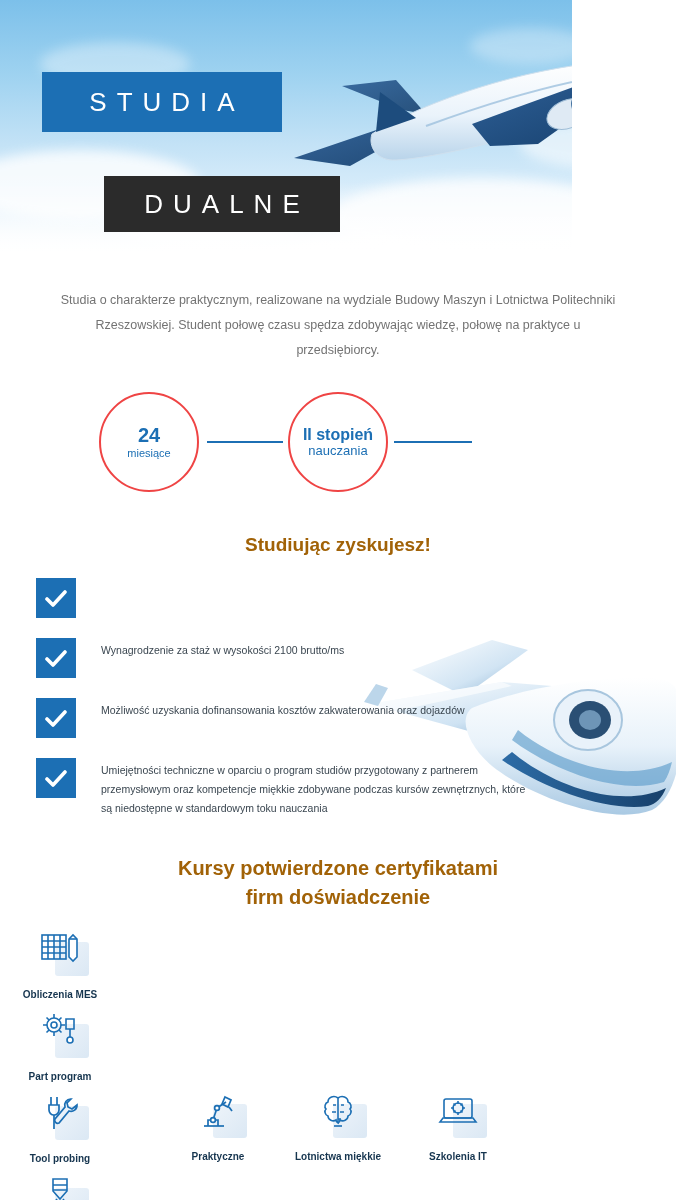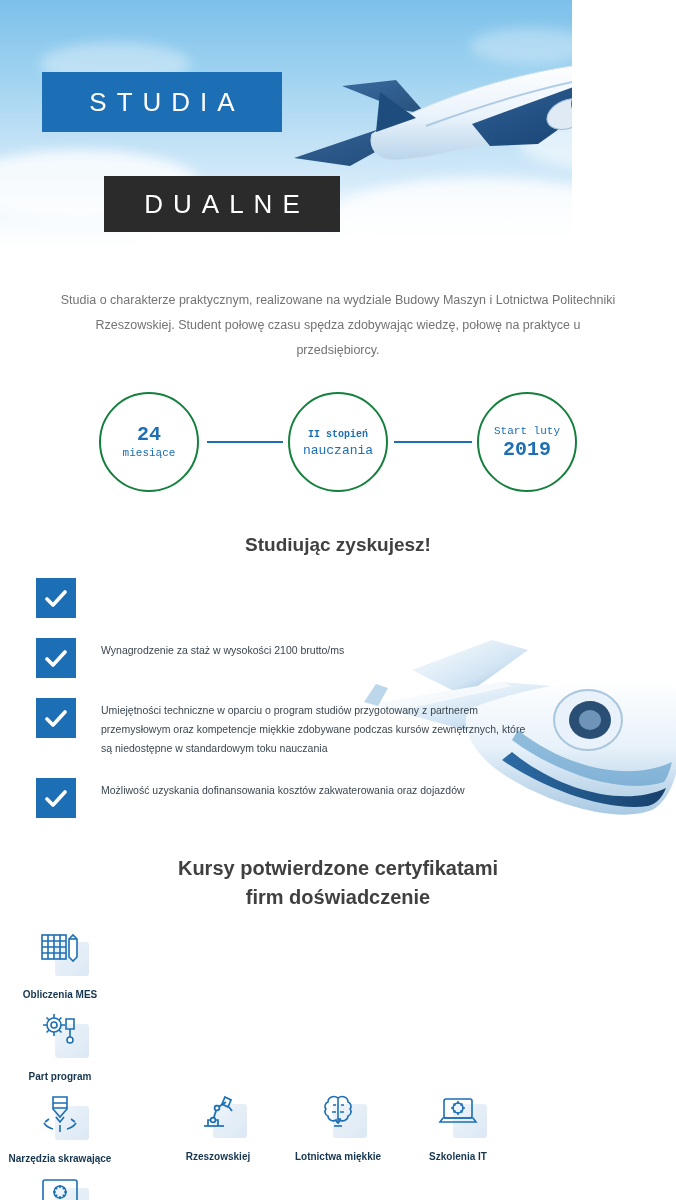--- a/index.html
+++ b/index.html
@@ -84,52 +84,51 @@
 
   
   .circles {
     position: absolute;
     left: 0; top: 392px; width: 676px; height: 104px;
   }
   .circle {
     position: absolute;
     width: 100px; height: 100px;
     border-radius: 50%;
-    border: 2px solid #15803d;
+    border: 2px solid #ef4444;
     display: flex;
     flex-direction: column;
     align-items: center;
     justify-content: center;
     color: #1c6fb4;
     text-align: center;
     background: #ffffff;
-    font-family: Liberation Mono, monospace;
   }
   .circle.c-left { left: 99px; top: 0; }
   .circle.c-mid  { left: 288px; top: 0; }
   .circle.c-right{ left: 477px; top: 0; }
   .circle .big { font-size: 20px; font-weight: bold; line-height: 22px; }
   .circle .small { font-size: 11px; line-height: 15px; }
-  .circle .mid-line1 { font-size: 10px; font-weight: bold; line-height: 16px; }
+  .circle .mid-line1 { font-size: 16px; font-weight: bold; line-height: 16px; }
   .circle .mid-line2 { font-size: 13px; line-height: 15px; }
   .conn {
     position: absolute;
     height: 2px;
     background: #1c6fb4;
     top: 49px;
   }
   .conn.l { left: 207px; width: 76px; }
   .conn.r { left: 394px; width: 78px; }
 
   
   .heading {
     position: absolute;
     width: 676px;
     text-align: center;
-    color: #404040;
+    color: #a16207;
     font-weight: bold;
   }
   .heading-1 { top: 534px; font-size: 19px; }
   .heading-2 { top: 854px; font-size: 20px; line-height: 29px; }
 
   
   .benefits {
     position: absolute;
     left: 36px; top: 578px; width: 600px;
   }
@@ -257,24 +256,20 @@
     <div class="circle c-left">
       <div class="big">24</div>
       <div class="small">miesiące</div>
     </div>
 
     <div class="circle c-mid">
       <div class="mid-line1">II stopień</div>
       <div class="mid-line2">nauczania</div>
     </div>
 
-    <div class="circle c-right">
-      <div class="small">Start luty</div>
-      <div class="big">2019</div>
-    </div>
   </div>
 
   <h2 class="heading heading-1">Studiując zyskujesz!</h2>
 
   <svg class="plane-big" viewBox="0 0 330 220">
     <defs>
       <linearGradient id="bfus" x1="0" y1="0" x2="0" y2="1">
         <stop offset="0" stop-color="#ffffff"></stop>
         <stop offset="0.5" stop-color="#e8f2fa"></stop>
         <stop offset="1" stop-color="#a9c9e3"></stop>
@@ -325,30 +320,30 @@
       </div>
       <div class="benefit-text">Wynagrodzenie za staż w wysokości 2100 brutto/ms</div>
     </div>
 
     <div class="benefit-row">
       <div class="check-box">
         <svg width="22" height="17" viewBox="0 0 22 17">
             <path d="M2 9 L8 15 L20 2" stroke="#ffffff" stroke-width="3.6" fill="none" stroke-linecap="round" stroke-linejoin="round"></path>
           </svg>
       </div>
-      <div class="benefit-text">Umiejętności techniczne w oparciu o program studiów przygotowany z partnerem przemysłowym oraz kompetencje miękkie zdobywane podczas kursów zewnętrznych, które są niedostępne w standardowym toku nauczania</div>
+      <div class="benefit-text">Możliwość uzyskania dofinansowania kosztów zakwaterowania oraz dojazdów</div>
     </div>
 
     <div class="benefit-row">
       <div class="check-box">
         <svg width="22" height="17" viewBox="0 0 22 17">
             <path d="M2 9 L8 15 L20 2" stroke="#ffffff" stroke-width="3.6" fill="none" stroke-linecap="round" stroke-linejoin="round"></path>
           </svg>
       </div>
-      <div class="benefit-text">Możliwość uzyskania dofinansowania kosztów zakwaterowania oraz dojazdów</div>
+      <div class="benefit-text">Umiejętności techniczne w oparciu o program studiów przygotowany z partnerem przemysłowym oraz kompetencje miękkie zdobywane podczas kursów zewnętrznych, które są niedostępne w standardowym toku nauczania</div>
     </div>
 
   </div>
 
   <h2 class="heading heading-2">
     <span>Kursy potwierdzone certyfikatami</span><br>
     <span>firm doświadczenie</span>
   </h2>
 
   <div class="icon-grid grid-1">
@@ -374,20 +369,31 @@
           <circle cx="16" cy="16" r="3"></circle>
           <path d="M16 5v4M16 23v4M5 16h4M23 16h4M8.5 8.5l2.8 2.8M20.7 20.7l2.8 2.8M23.5 8.5l-2.8 2.8M11.3 20.7l-2.8 2.8"></path>
           <path d="M28 10h8v10h-8z"></path>
           <path d="M32 20v8"></path>
           <circle cx="32" cy="31" r="3" fill="#ffffff"></circle>
         </svg>
       </div>
       <div class="icon-label">Part program</div>
     </div>
 
+    <div class="icon-cell">
+      <div class="icon-art">
+        <div class="shade"></div>
+        <svg width="44" height="44" viewBox="0 0 44 44" fill="none" stroke="#1c6fb4" stroke-width="1.7">
+          <path d="M13 6v8M19 6v8M11 14h10v5a5 5 0 0 1-10 0z"></path>
+          <path d="M16 24v14"></path>
+          <path d="M33 8a6 6 0 0 0-6 8l-10 12a3 3 0 0 0 4 4l10-12a6 6 0 0 0 8-6l-5 4-4-2-1-4z"></path>
+        </svg>
+      </div>
+      <div class="icon-label">Tool probing</div>
+    </div>
 
     <div class="icon-cell">
       <div class="icon-art">
         <div class="shade"></div>
         <svg width="44" height="44" viewBox="0 0 44 44" fill="none" stroke="#1c6fb4" stroke-width="1.6">
           <path d="M15 6h14v12l-7 8-7-8z"></path>
           <path d="M18 26l4 5 4-5"></path>
           <path d="M6 32c2 3 5 5 9 6M38 32c-2 3-5 5-9 6M22 34v7"></path>
           <path d="M11 28l-4 3M33 28l4 3"></path>
           <path d="M15 12h14M15 17h14"></path>
@@ -420,21 +426,21 @@
           <path d="M8 37h20"></path>
           <path d="M12 37v-6h10v6"></path>
           <path d="M17 31l4-12"></path>
           <path d="M21 19l9-6"></path>
           <circle cx="17" cy="31" r="2.4" fill="#ffffff"></circle>
           <circle cx="21" cy="19" r="2.4" fill="#ffffff"></circle>
           <path d="M29 8l6 3-3 7-6-3z"></path>
           <path d="M33 18l3 4"></path>
         </svg>
       </div>
-      <div class="icon-label">Rzeszowskiej</div>
+      <div class="icon-label">Praktyczne</div>
     </div>
 
     <div class="icon-cell">
       <div class="icon-art">
         <div class="shade"></div>
         <svg width="44" height="44" viewBox="0 0 44 44" fill="none" stroke="#1c6fb4" stroke-width="1.6">
           <path d="M22 9c-4-3-10-1-10 4 -3 1-4 5-2 7 -2 2-1 6 2 7 0 4 5 6 8 4 0 2 2 3 2 3V9z"></path>
           <path d="M22 9c4-3 10-1 10 4 3 1 4 5 2 7 2 2 1 6-2 7 0 4-5 6-8 4 0 2-2 3-2 3"></path>
           <path d="M17 16h3M16 23h4M25 16h3M24 23h4M22 30h3"></path>
           <path d="M18 37h8"></path>

